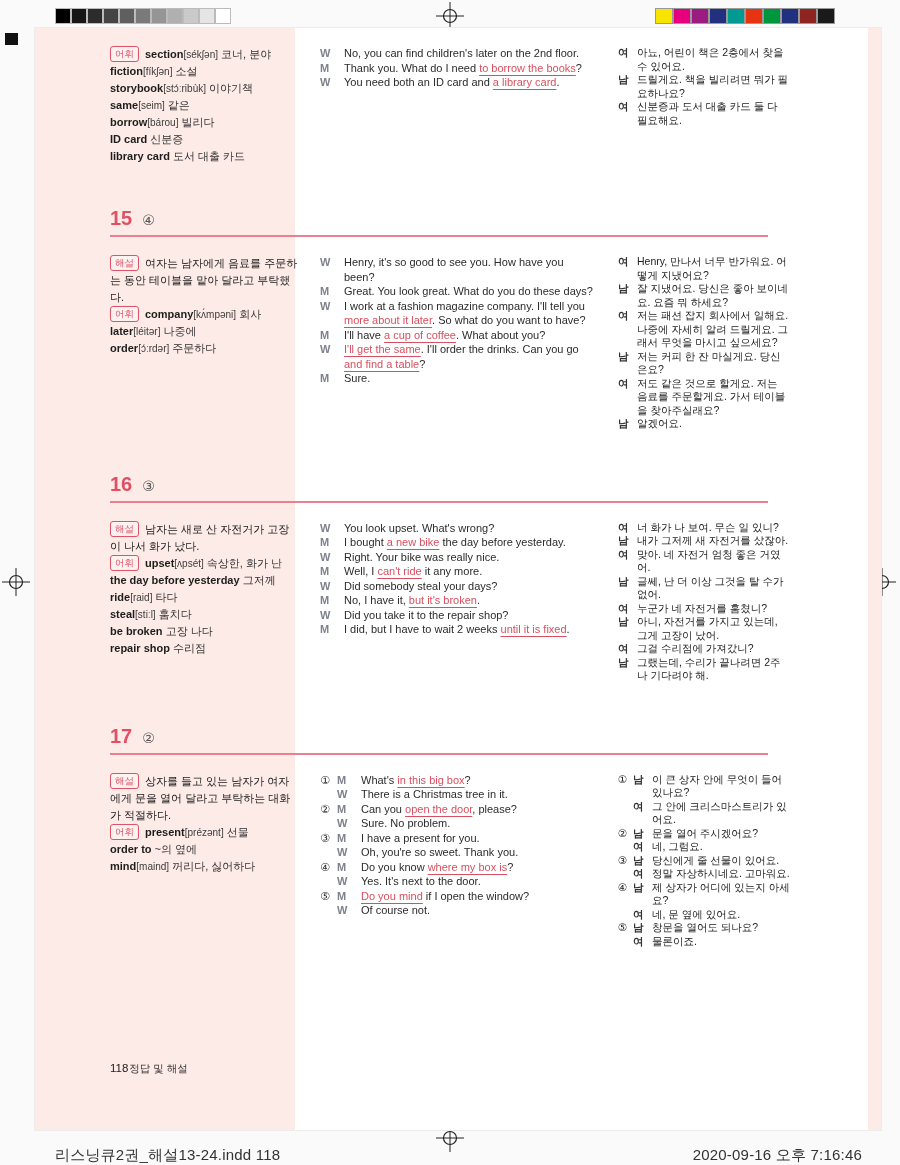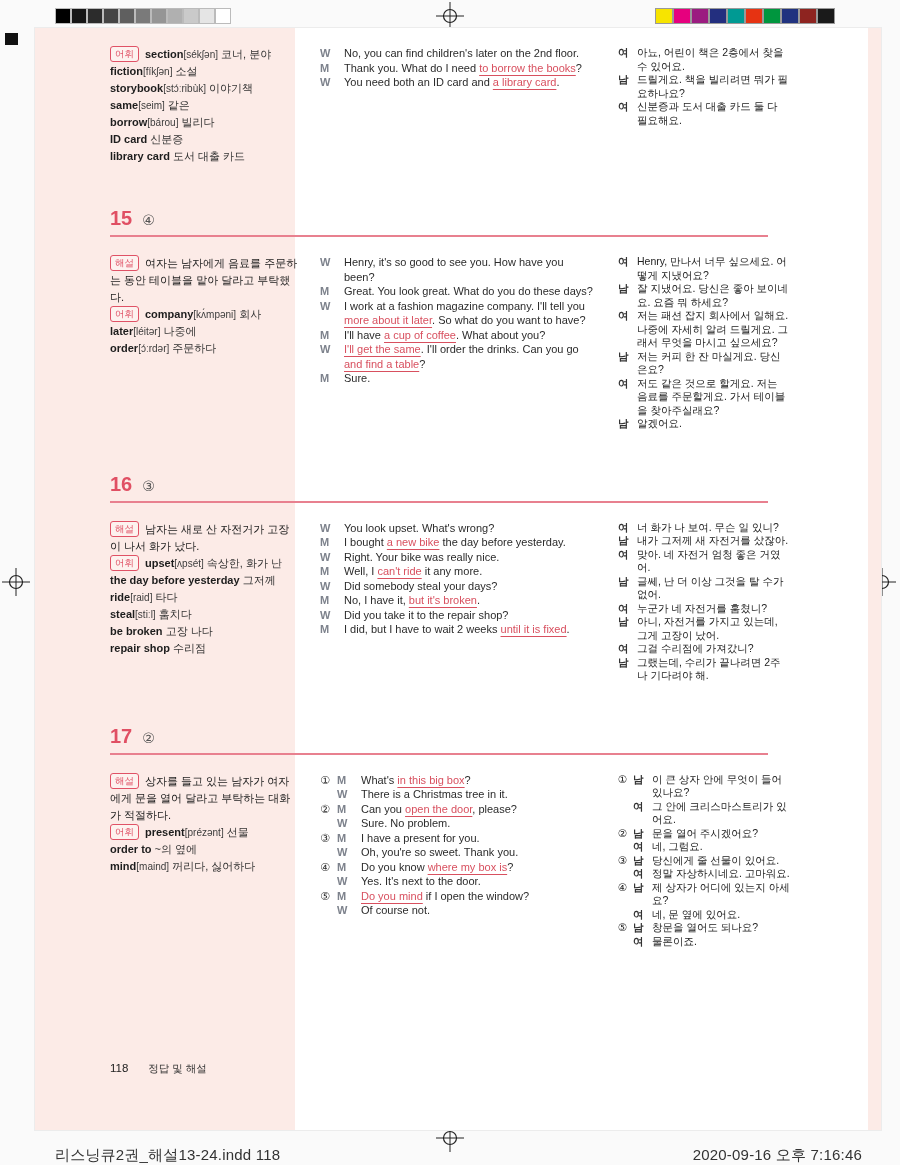--- a/index.html
+++ b/index.html
@@ -58,21 +58,21 @@
   .under{color:#d8505f;text-decoration:underline;text-underline-offset:2.5px;text-decoration-thickness:1px;}
 
   
   .col-right{width:172px;flex-shrink:0;}
   .tline{display:flex;font-size:10.5px;line-height:13.5px;color:#222;}
   .tnum{width:15px;flex-shrink:0;}
   .tspk{width:19px;flex-shrink:0;font-weight:bold;color:#333;}
   .ttxt{flex:1;}
 
   
-  .page-footer{position:absolute;left:75px;top:1034px;display:flex;align-items:baseline;gap:20px;}
+  .page-footer{position:absolute;left:75px;top:1034px;display:flex;align-items:baseline;gap:1px;}
   .pnum{font-size:11.5px;color:#222;}
   .plabel{font-size:10.5px;color:#333;}
 </style>
 </head>
 <body>
 
 <div class="bar grayscale" style="left:55px;top:8px;">
     <div class="sq" style="background: rgb(0, 0, 0);"></div>
     <div class="sq" style="background: rgb(22, 22, 22);"></div>
     <div class="sq" style="background: rgb(44, 44, 44);"></div>
@@ -206,21 +206,21 @@
               <span class="dtxt"><span class="under">I'll get the same</span><span>. I'll order the drinks. Can you go </span><span class="under">and find a table</span><span>?</span></span>
             </div>
             <div class="dline">
               <span class="dspk">M</span>
               <span class="dtxt"><span>Sure.</span></span>
             </div>
           </div>
           <div class="col-right">
             <div class="tline">
               <span class="tspk">여</span>
-              <span class="ttxt">Henry, 만나서 너무 싶으세요. 어떻게 지냈어요?</span>
+              <span class="ttxt">Henry, 만나서 너무 반가워요. 어떻게 지냈어요?</span>
             </div>
             <div class="tline">
               <span class="tspk">남</span>
               <span class="ttxt">잘 지냈어요. 당신은 좋아 보이네요. 요즘 뭐 하세요?</span>
             </div>
             <div class="tline">
               <span class="tspk">여</span>
               <span class="ttxt">저는 패션 잡지 회사에서 일해요. 나중에 자세히 알려 드릴게요. 그래서 무엇을 마시고 싶으세요?</span>
             </div>
             <div class="tline">

